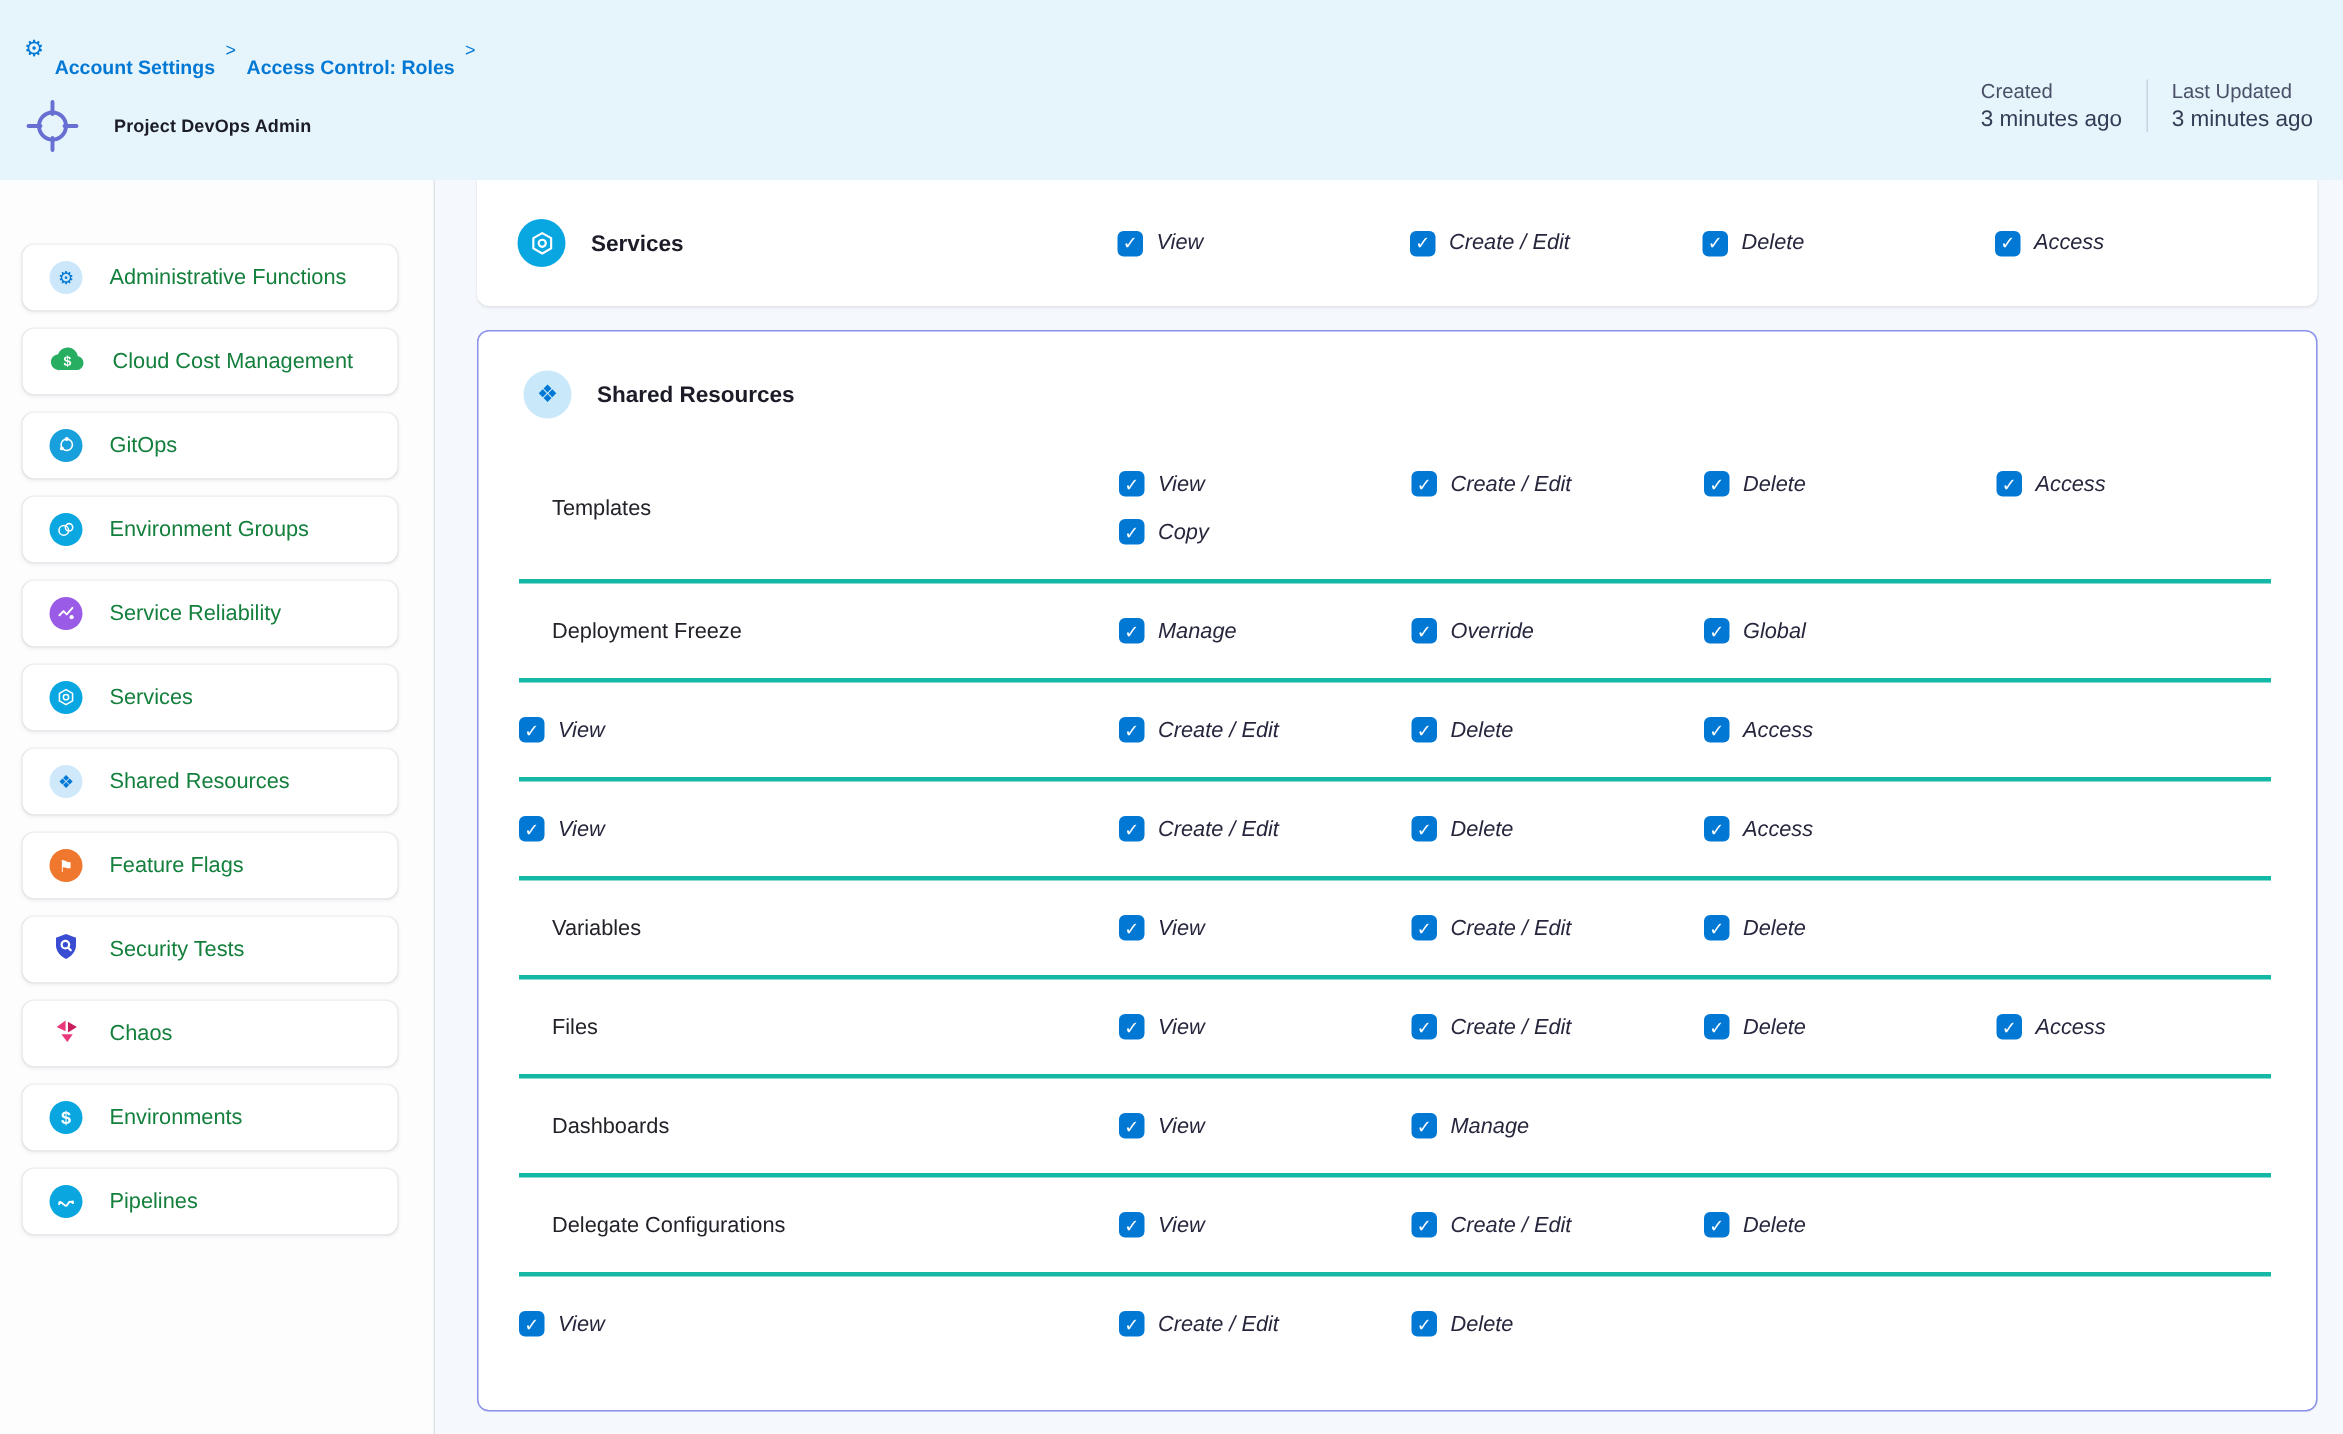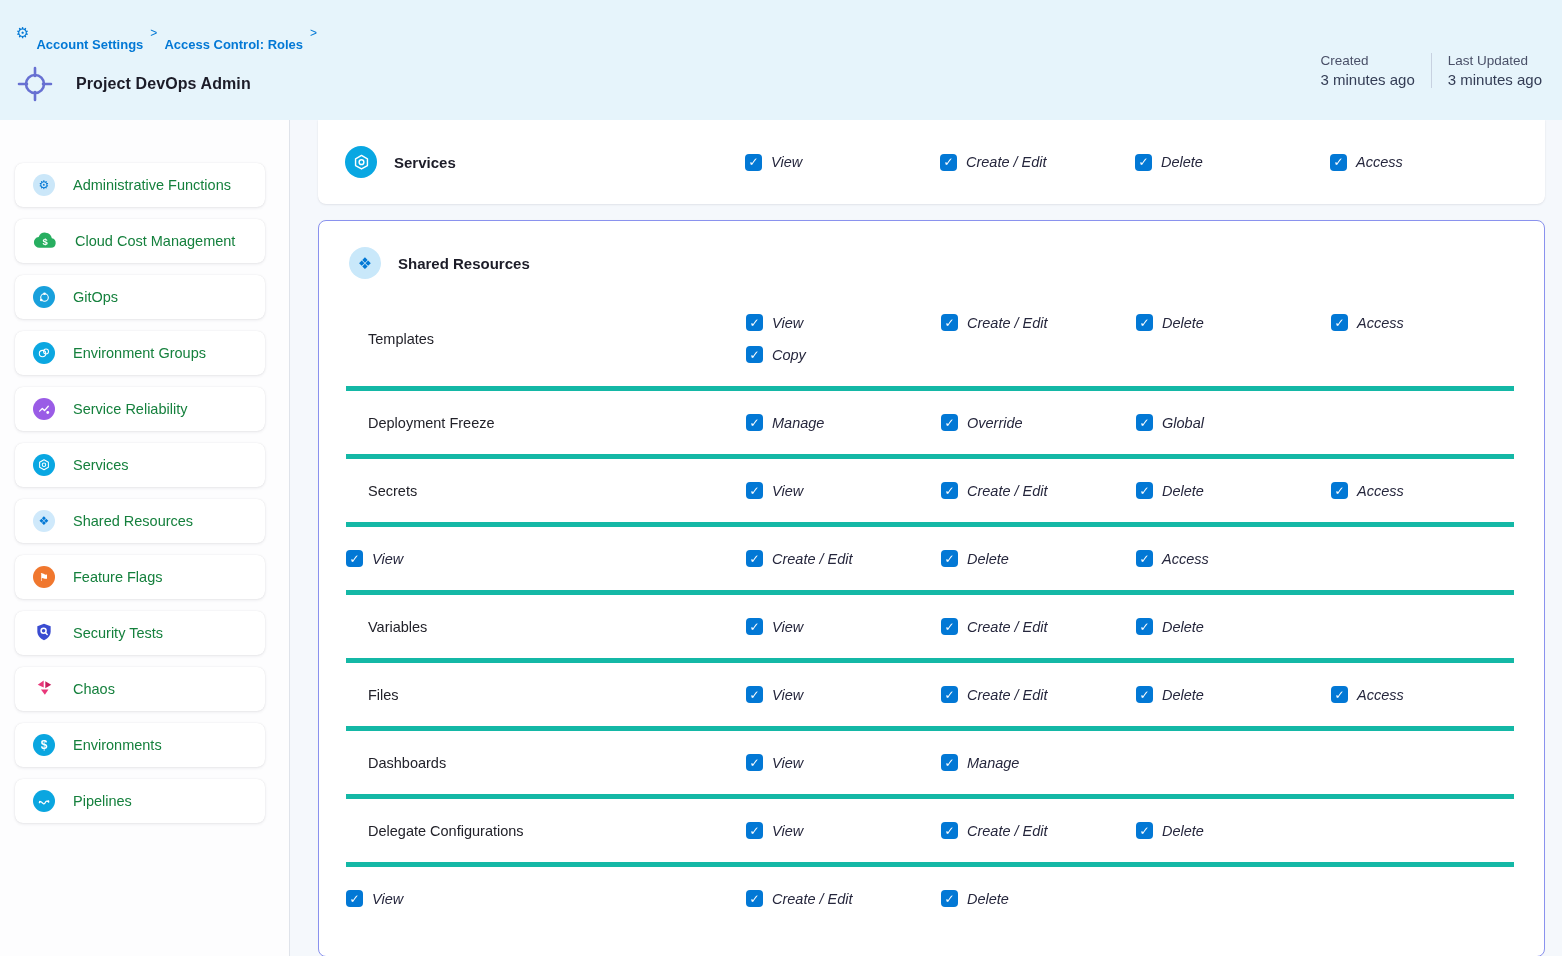--- a/index.html
+++ b/index.html
@@ -7,21 +7,21 @@
   body { font-family:"Liberation Sans","DejaVu Sans",sans-serif; background:#f5f8fc; color:#22222a; }
 
   
   .topbar { position:relative; height:120px; background:#e6f4fb; padding:13px 20px 0 16px; }
   .breadcrumb { display:flex; align-items:center; gap:7px; font-size:13px; font-weight:600; color:#0278d5; }
   .breadcrumb .crumb { cursor:pointer;margin-top:24px; }
   .breadcrumb .sep { font-size:12px; font-weight:400; color:#0278d5; }
   .bc-gear { font-size:15px; line-height:1; color:#0278d5; }
   .title-row { display:flex; align-items:center; margin-top:13px; }
   .title-ico { width:38px; height:38px; margin-left:0; flex:0 0 auto; display:flex; align-items:center; justify-content:center; }
-  .page-title { margin-left:22px; font-size:16px; font-weight:600; color:#1c1c28; letter-spacing:.1px; }
+  .page-title { margin-left:22px; font-size:12px; font-weight:600; color:#1c1c28; letter-spacing:.1px; }
   .meta { position:absolute; top:28px; right:20px; display:flex; align-items:stretch;margin-top:25px; }
   .meta-col { display:flex; flex-direction:column; gap:3px; }
   .meta-label { font-size:13.5px; color:#4a5068; }
   .meta-value { font-size:15px; color:#343d55; }
   .meta-div { width:1px; background:#c7d1e0; margin:0 16px; }
 
   
   .body-wrap { display:flex; height:836px; }
   .sidebar { width:290px; flex:0 0 290px; background:#fdfdfe; border-right:1px solid #dfe3ea; padding:43px 0 0 15px; }
   .side-item { width:250px; height:44px; margin-bottom:12px; background:#fff; border-radius:8px;
@@ -42,21 +42,21 @@
                    display:grid; grid-template-columns:400px 195px 195px 195px 1fr; align-items:center; padding:0 27px; }
   .card-title-cell { display:flex; align-items:center; }
   .card-title { margin-left:17px; font-size:15px; font-weight:700; color:#1c1c28; }
 
   .shared-card { border:1.5px solid #8a92ee; border-radius:8px; padding-bottom:26px;
                  box-shadow:0 0 1px rgba(40,41,61,.06); }
   .shared-head { display:flex; align-items:center; padding:26px 30px 12px 30px; }
 
   .rows { margin:0 30px 0 27px; }
   .perm-row { display:grid; grid-template-columns:400px 195px 195px 195px 1fr; align-items:start; padding:23px 0; min-height:64px; }
-  .perm-row + .perm-row { border-top:5px solid #14b8a6; }
+  .perm-row + .perm-row { border-top:3px solid #14b8a6; }
   .row-label { align-self:center; font-size:14.5px; color:#22222a; padding-left:22px; }
   .perm-col { display:flex; flex-direction:column; gap:15px; }
   .perm-item { display:inline-flex; align-items:center; gap:9px; cursor:pointer;font-style:italic; }
   .perm-label { font-size:14.5px; color:#26273d; }
   .cb { width:17px; height:17px; border-radius:4px; background:#0278d5; position:relative; flex:0 0 auto; }
   .cb::after { content:"✓"; position:absolute; inset:0; color:#fff; font-size:12px; font-weight:bold;
                display:flex; align-items:center; justify-content:center; line-height:1; }
 </style>
 </head>
 <body>
@@ -279,21 +279,20 @@
             </div>
             <div class="perm-col">
               <label class="perm-item">
                 <span class="cb"></span>
                 <span class="perm-label">Global</span>
               </label>
             </div>
             <div class="perm-col"></div>
           </div>
           <div class="perm-row">
-            <div class="row-label">Secrets</div>
             <div class="perm-col">
               <label class="perm-item">
                 <span class="cb"></span>
                 <span class="perm-label">View</span>
               </label>
             </div>
             <div class="perm-col">
               <label class="perm-item">
                 <span class="cb"></span>
                 <span class="perm-label">Create / Edit</span>

